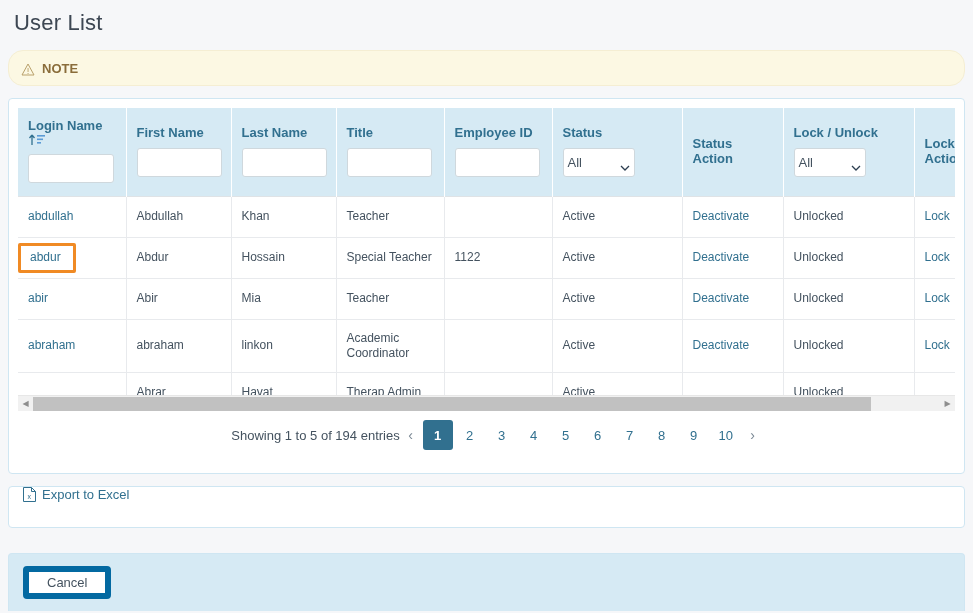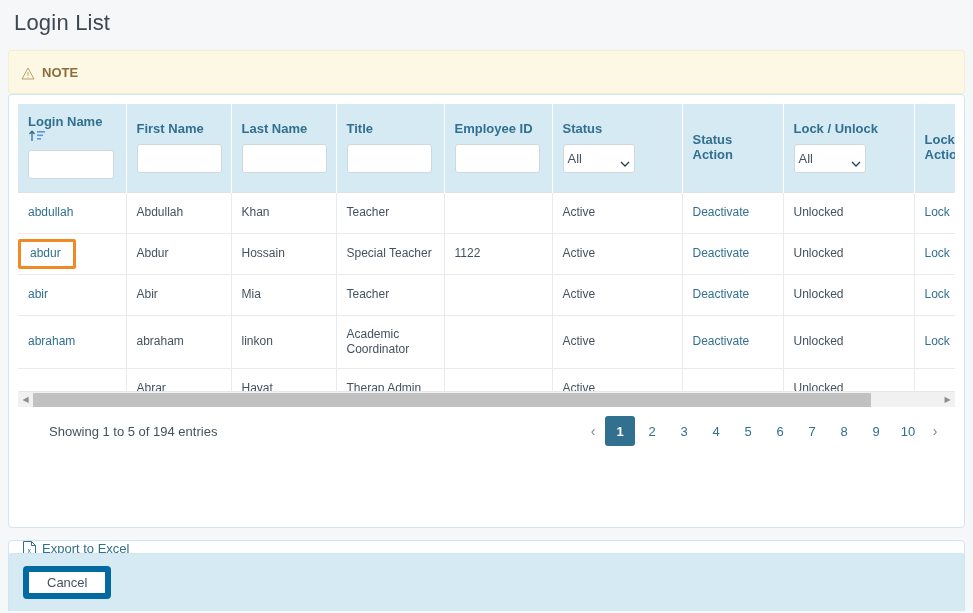--- a/index.html
+++ b/index.html
@@ -20,44 +20,44 @@
     padding: 8px 0 0 14px;
     letter-spacing: .2px;
     line-height: 30px;
   }
 
   
   .note-banner {
     margin: 12px 8px 0 8px;
     background: #fcf8e3;
     border: 1px solid #f5eed3;
-    border-radius: 3px;
-    height: 44px;
+    border-radius: 15px;
+    height: 36px;
     display: flex;
     align-items: center;
     padding: 0 12px;
     color: #8a6d3b;
     font-size: 13px;
   }
   .note-banner .warn-ico {
     width: 14px; height: 13px;
     margin-right: 7px;
     flex: 0 0 auto;
     position: relative;
     top: 1px;
   }
   .note-strong { font-weight: bold; margin-right: 5px; }
 
   
   .card {
-    margin: 0 8px 0 8px;
+    margin: 12px 8px 0 8px;
     background: #ffffff;
     border: 1px solid #cfe6f2;
     border-radius: 4px;
-    height: 434px;
+    height: 376px;
     overflow: hidden;
     position: relative;
   }
   .table-scroll {
     position: relative;
     margin: 9px 9px 0 9px;
     height: 287px;
     overflow: hidden;
   }
   table.user-table {
@@ -178,21 +178,21 @@
     cursor: pointer;
   }
 
   
   .pager-row {
     position: absolute;
     left: 0; right: 0; top: 312px;
     height: 48px;
     display: flex;
     align-items: center;
-    justify-content: space-between;
+    justify-content: center;
     padding: 0 18px 0 40px;
   }
   .showing { color: #44525f; font-size: 13px; }
   .pager { display: flex; align-items: center; gap: 0px; }
   .pager .pg {
     min-width: 30px; height: 30px;
     display: flex; align-items: center; justify-content: center;
     color: #31708f; font-size: 13px; cursor: pointer;
     border-radius: 3px;
     margin: 0 1px;
@@ -239,21 +239,21 @@
     font-size: 13px;
     font-family: "Liberation Sans", sans-serif;
     cursor: pointer;
   }
 </style>
 </head>
 <body>
 
 <div class="page">
 
-  <div class="page-title">Login List</div>
+  <div class="page-title">User List</div>
 
   <div class="note-banner">
     <span class="warn-ico">
       <svg width="14" height="13" viewBox="0 0 14 13">
         <path d="M7 1 L13 12 L1 12 Z" fill="none" stroke="#b9a06a" stroke-width="1"></path>
         <rect x="6.6" y="5" width="0.9" height="4" fill="#b9a06a"></rect>
         <rect x="6.6" y="10" width="0.9" height="1" fill="#b9a06a"></rect>
       </svg>
     </span>
     <span class="note-strong">NOTE</span>

